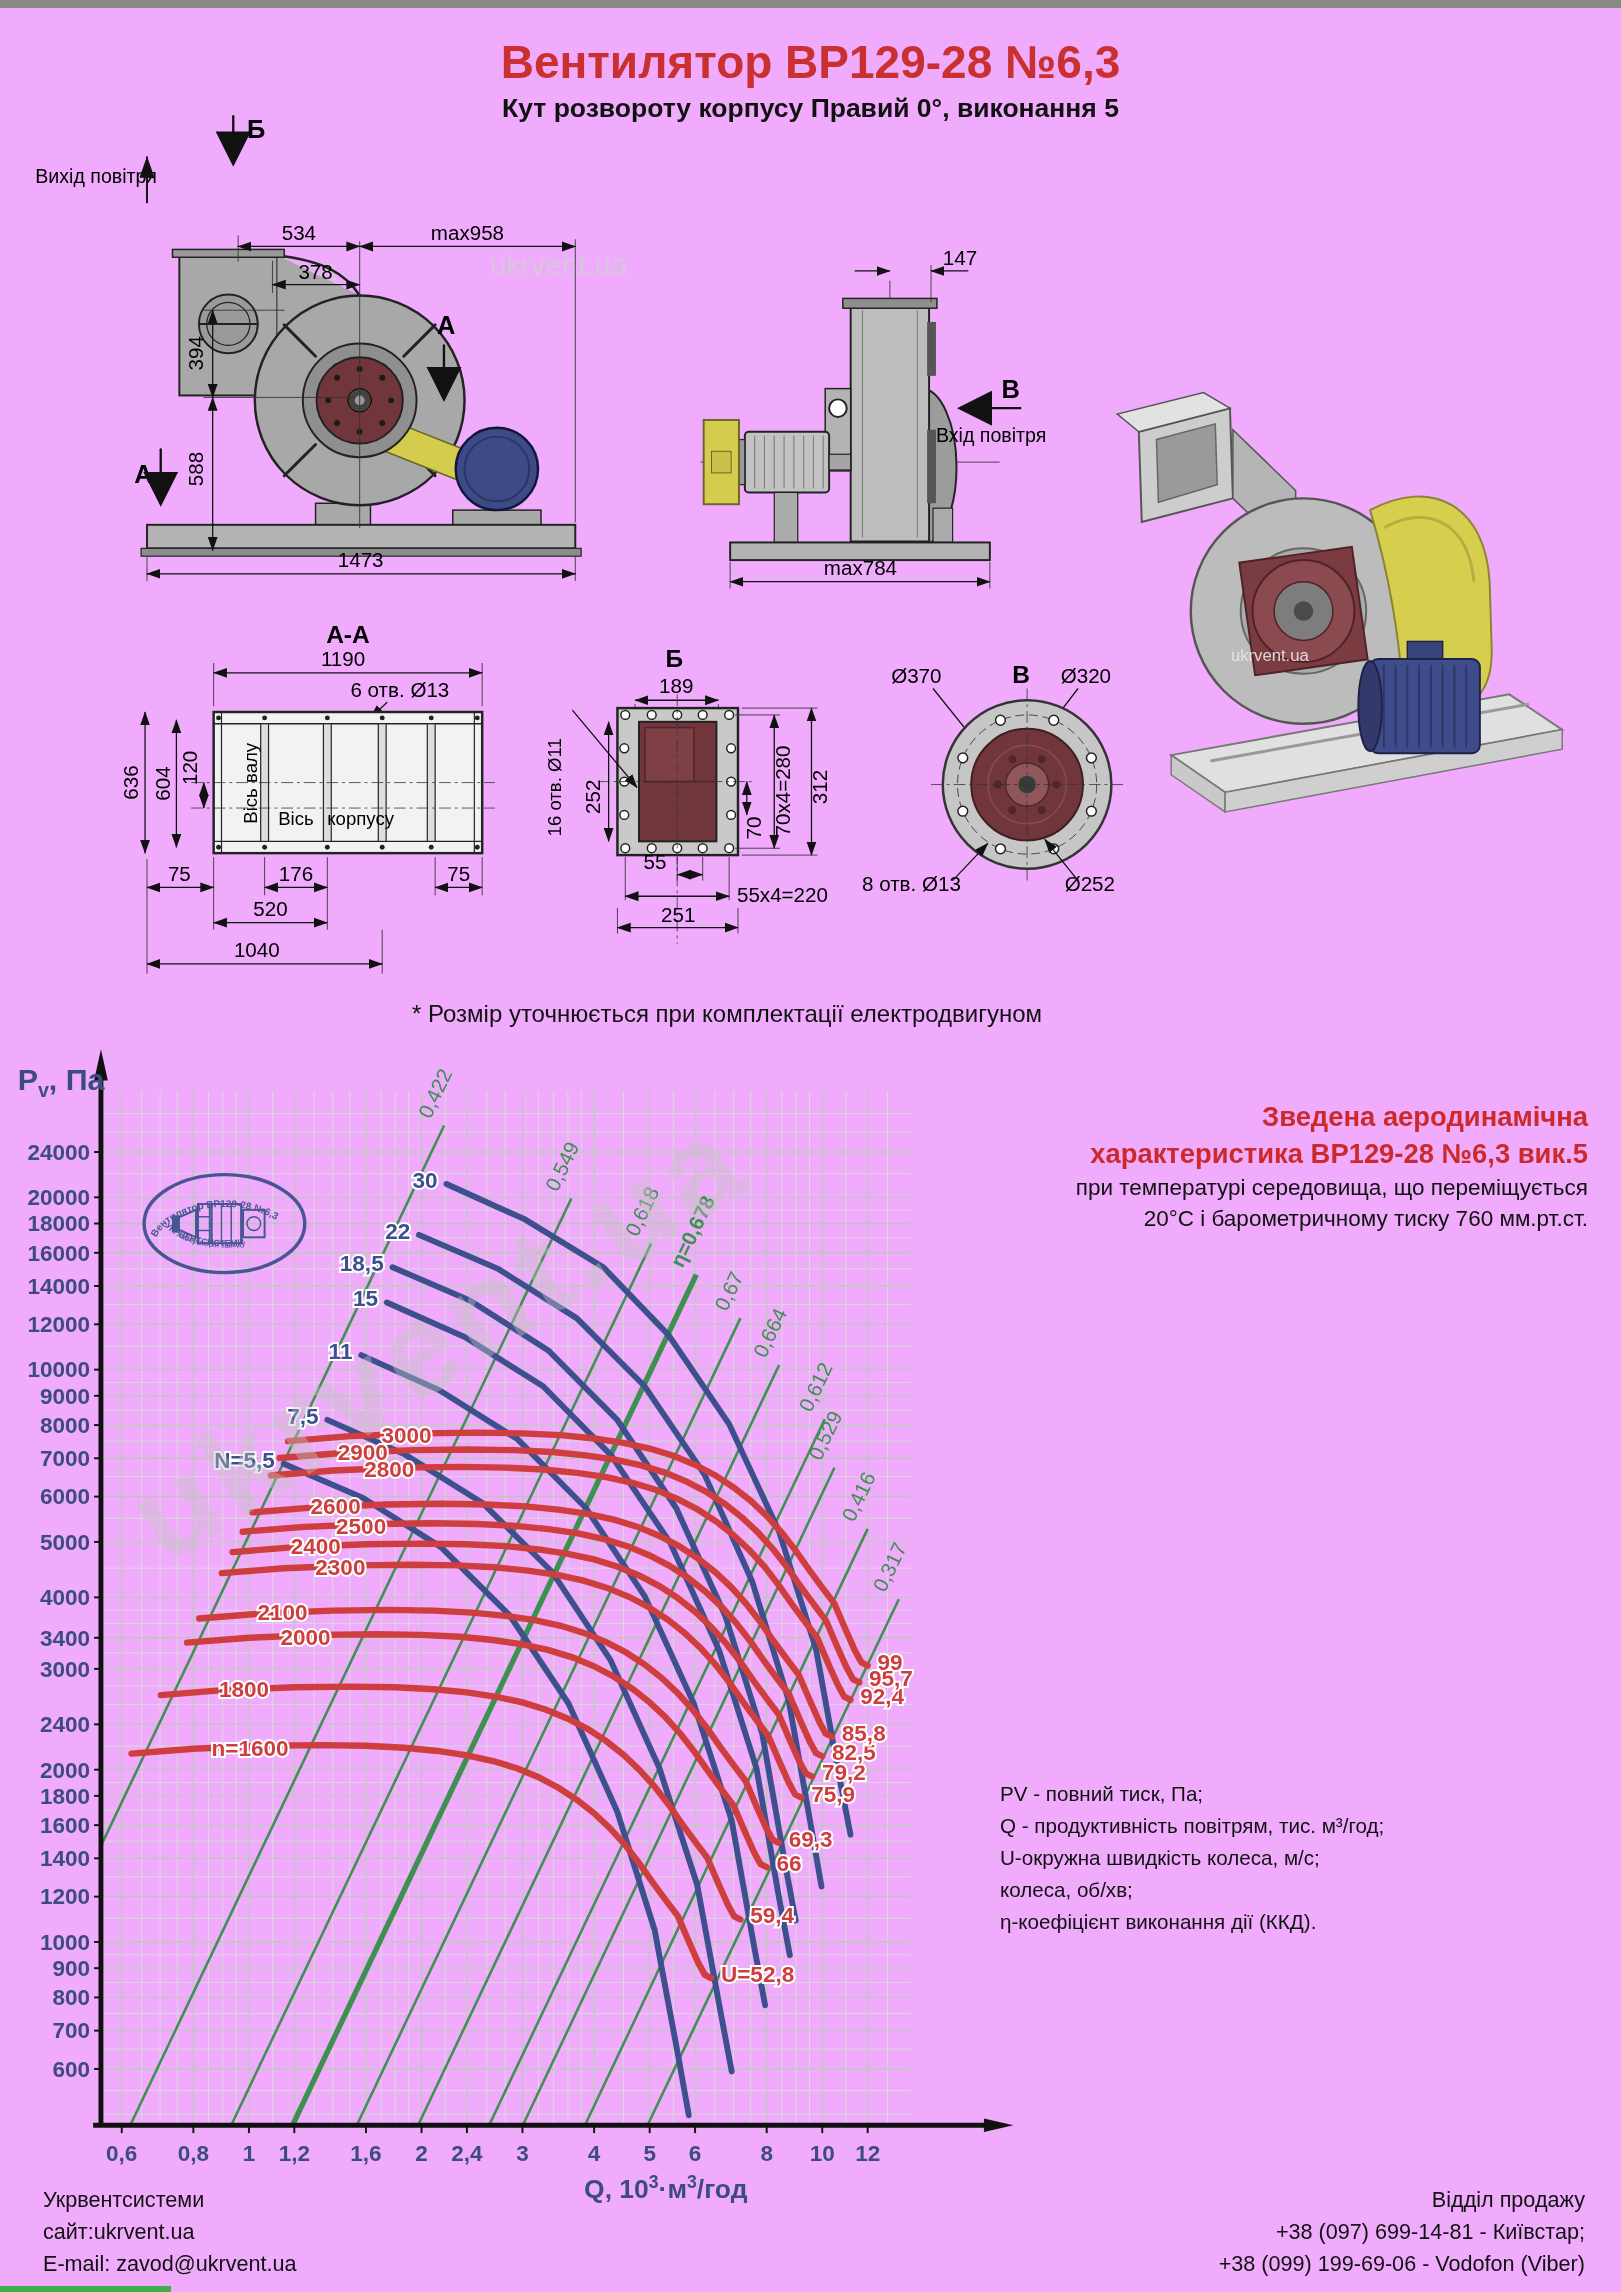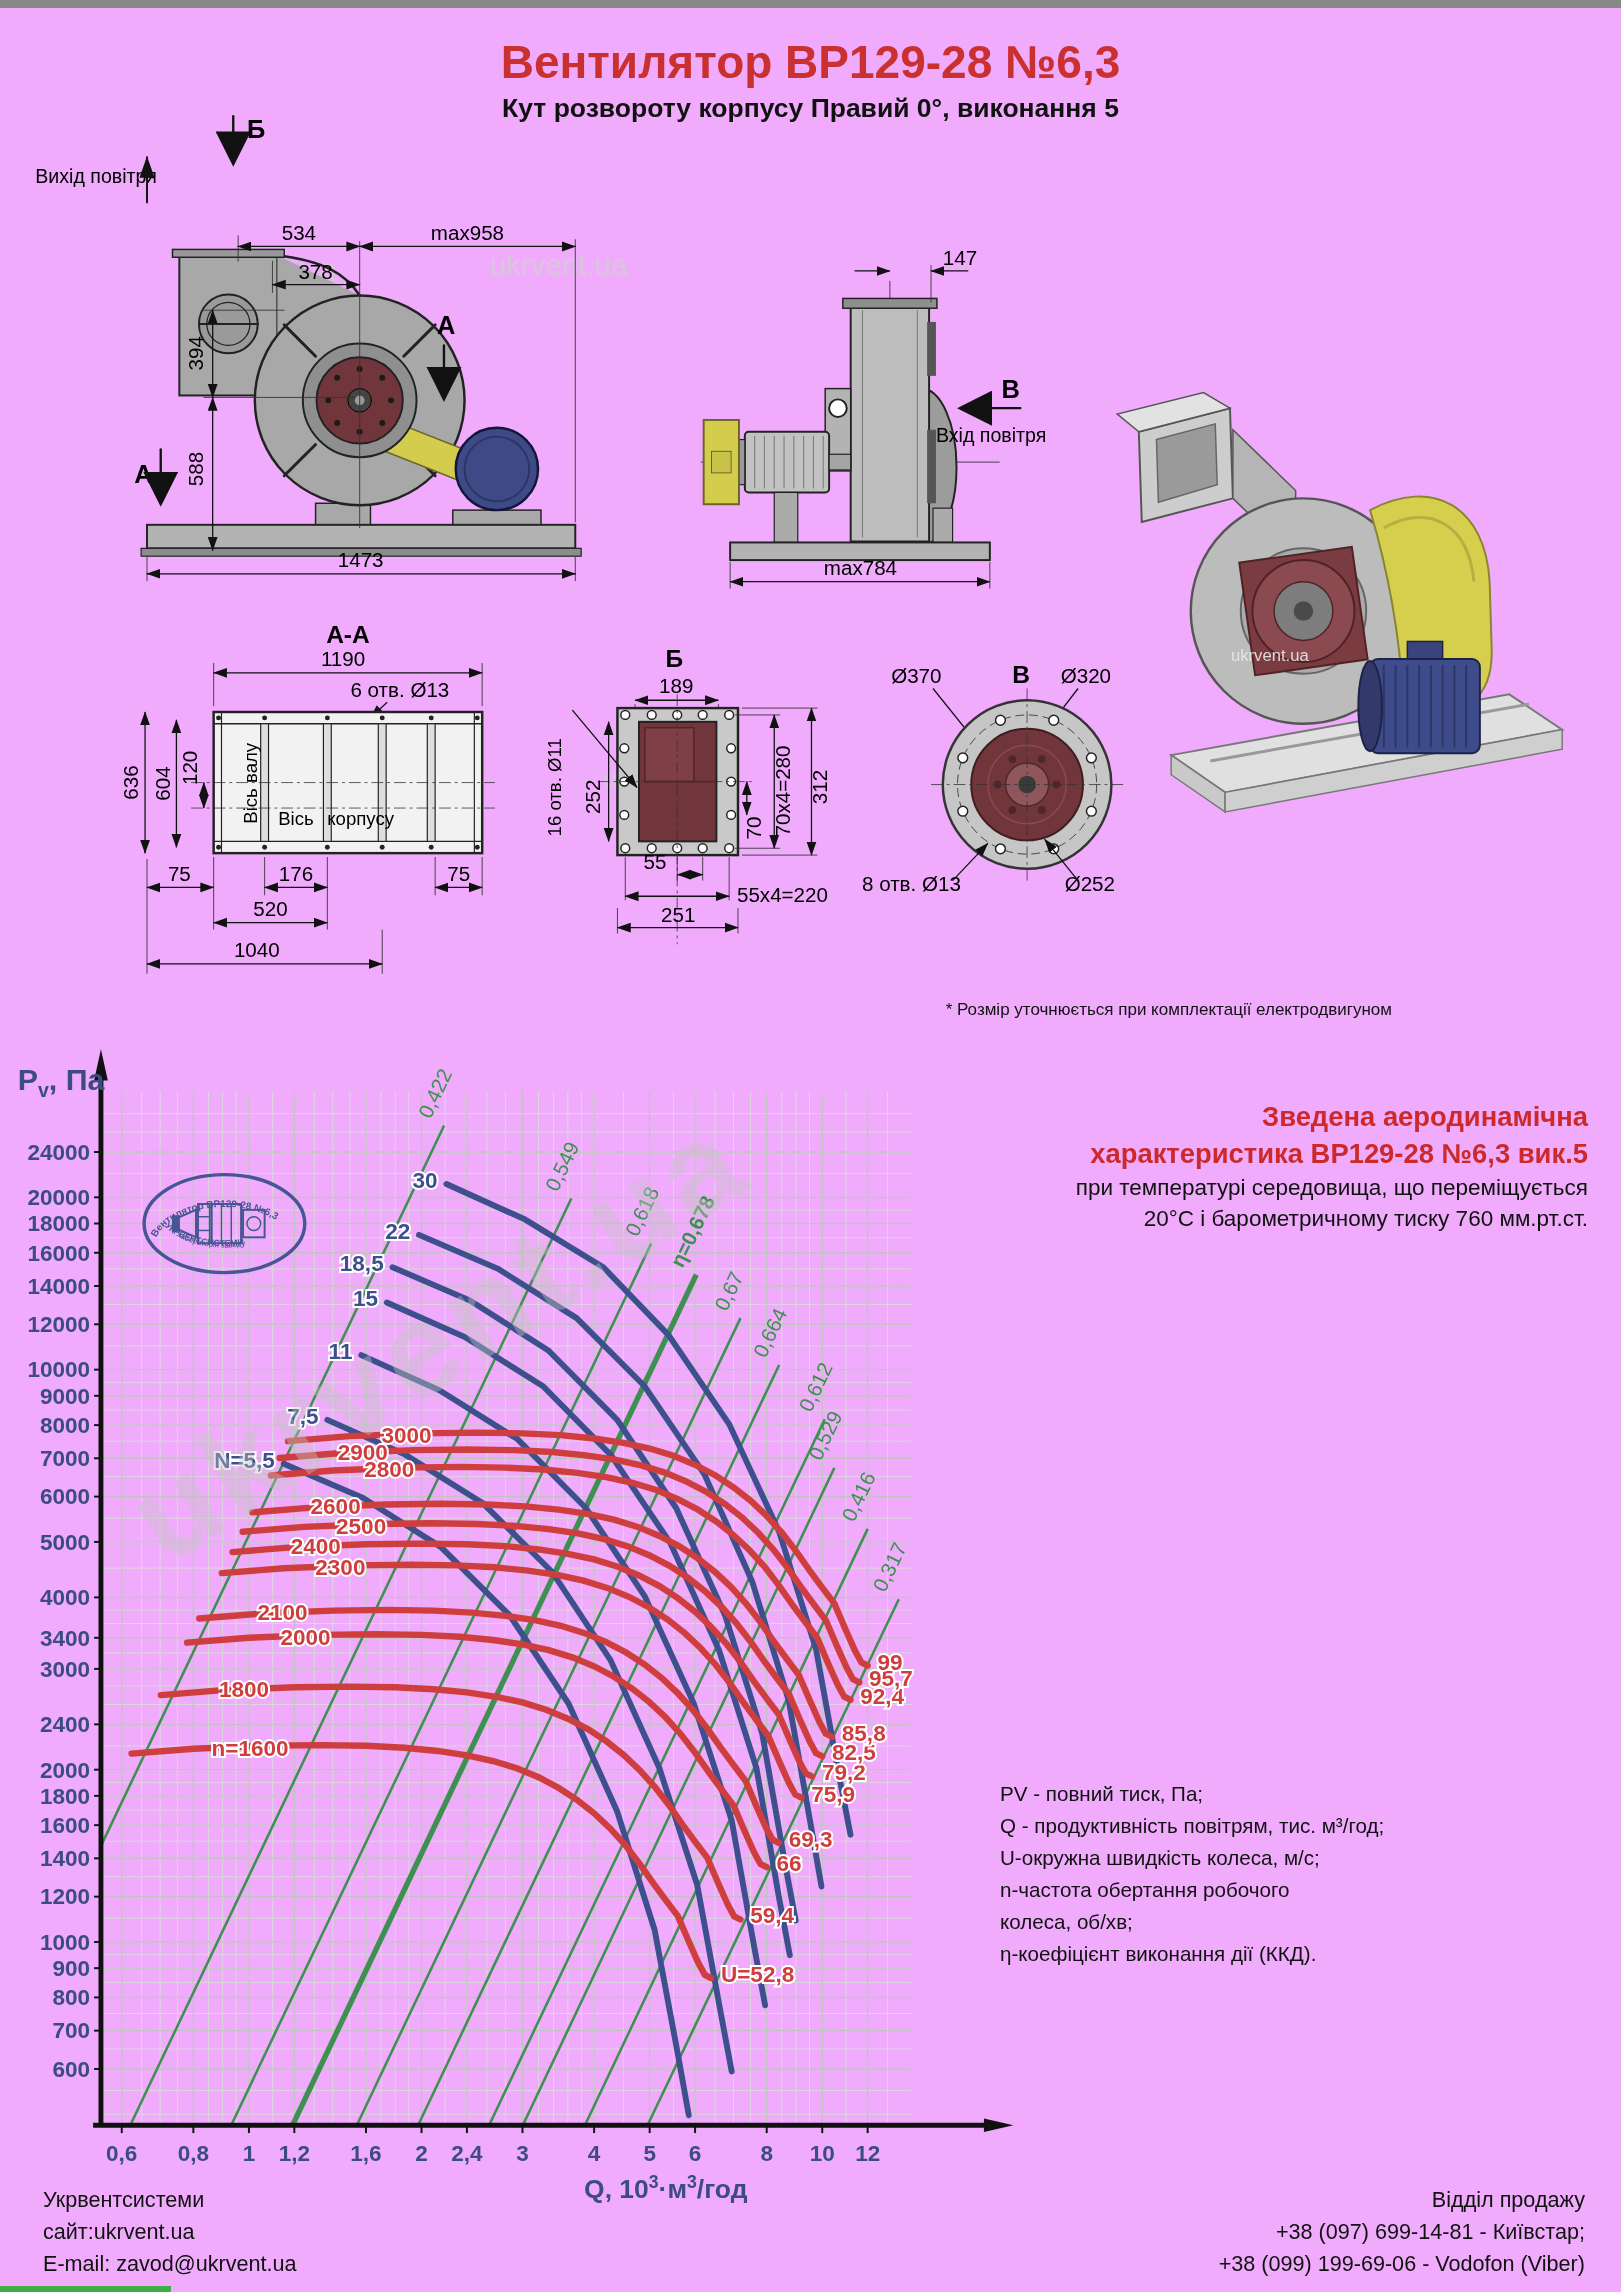--- a/index.html
+++ b/index.html
@@ -678,38 +678,37 @@
         <rect x="248" y="1226" width="22" height="28" fill="none" stroke-width="2"></rect>
         <circle cx="259" cy="1240" r="7" fill="none" stroke-width="1.5"></circle>
       </g>
     </g>
 
     <g transform="translate(170,1590) rotate(-33)">
       <text x="0" y="0" font-size="130" font-weight="bold" fill="#c4c4c4" opacity="0.4" letter-spacing="6">ukrvent.ua</text>
     </g>
   </svg>
 
-  <div class="abs" style="left:412px;top:992px;width:980px;text-align:right;font-size:17px;color:#111">* Розмір уточнюється при комплектації електродвигуном</div>
+  <div class="abs" style="left:412px;top:992px;width:980px;text-align:left;font-size:24px;color:#111">* Розмір уточнюється при комплектації електродвигуном</div>
 
   <div class="abs" style="left:961px;top:1090px;width:627px;text-align:right">
     <div id="ct-red">
         <div class="ctr">Зведена аеродинамічна</div>
         <div class="ctr">характеристика ВР129-28 №6,3 вик.5</div>
       </div>
     <div id="ct-black">
         <div class="ctb">при температурі середовища, що переміщується</div>
         <div class="ctb">20°С і барометричному тиску 760 мм.рт.ст.</div>
       </div>
   </div>
 
   <div class="abs legend" style="left:1000px;top:1770px;width:588px" id="legend">
       <div>PV - повний тиск, Па;</div>
       <div>Q - продуктивність повітрям, тис. м³/год;</div>
       <div>U-окружна швидкість колеса, м/с;</div>
-      <div>n-частота обертання робочого</div>
       <div>колеса, об/хв;</div>
       <div>η-коефіцієнт виконання дії (ККД).</div>
     </div>
 
   <div class="abs footer" style="left:43px;top:2176px" id="footer-left">
       <div>Укрвентсистеми</div>
       <div>сайт:ukrvent.ua</div>
       <div>E-mail: zavod@ukrvent.ua</div>
     </div>
   <div class="abs footer" style="left:968px;top:2176px;width:617px;text-align:right" id="footer-right">

